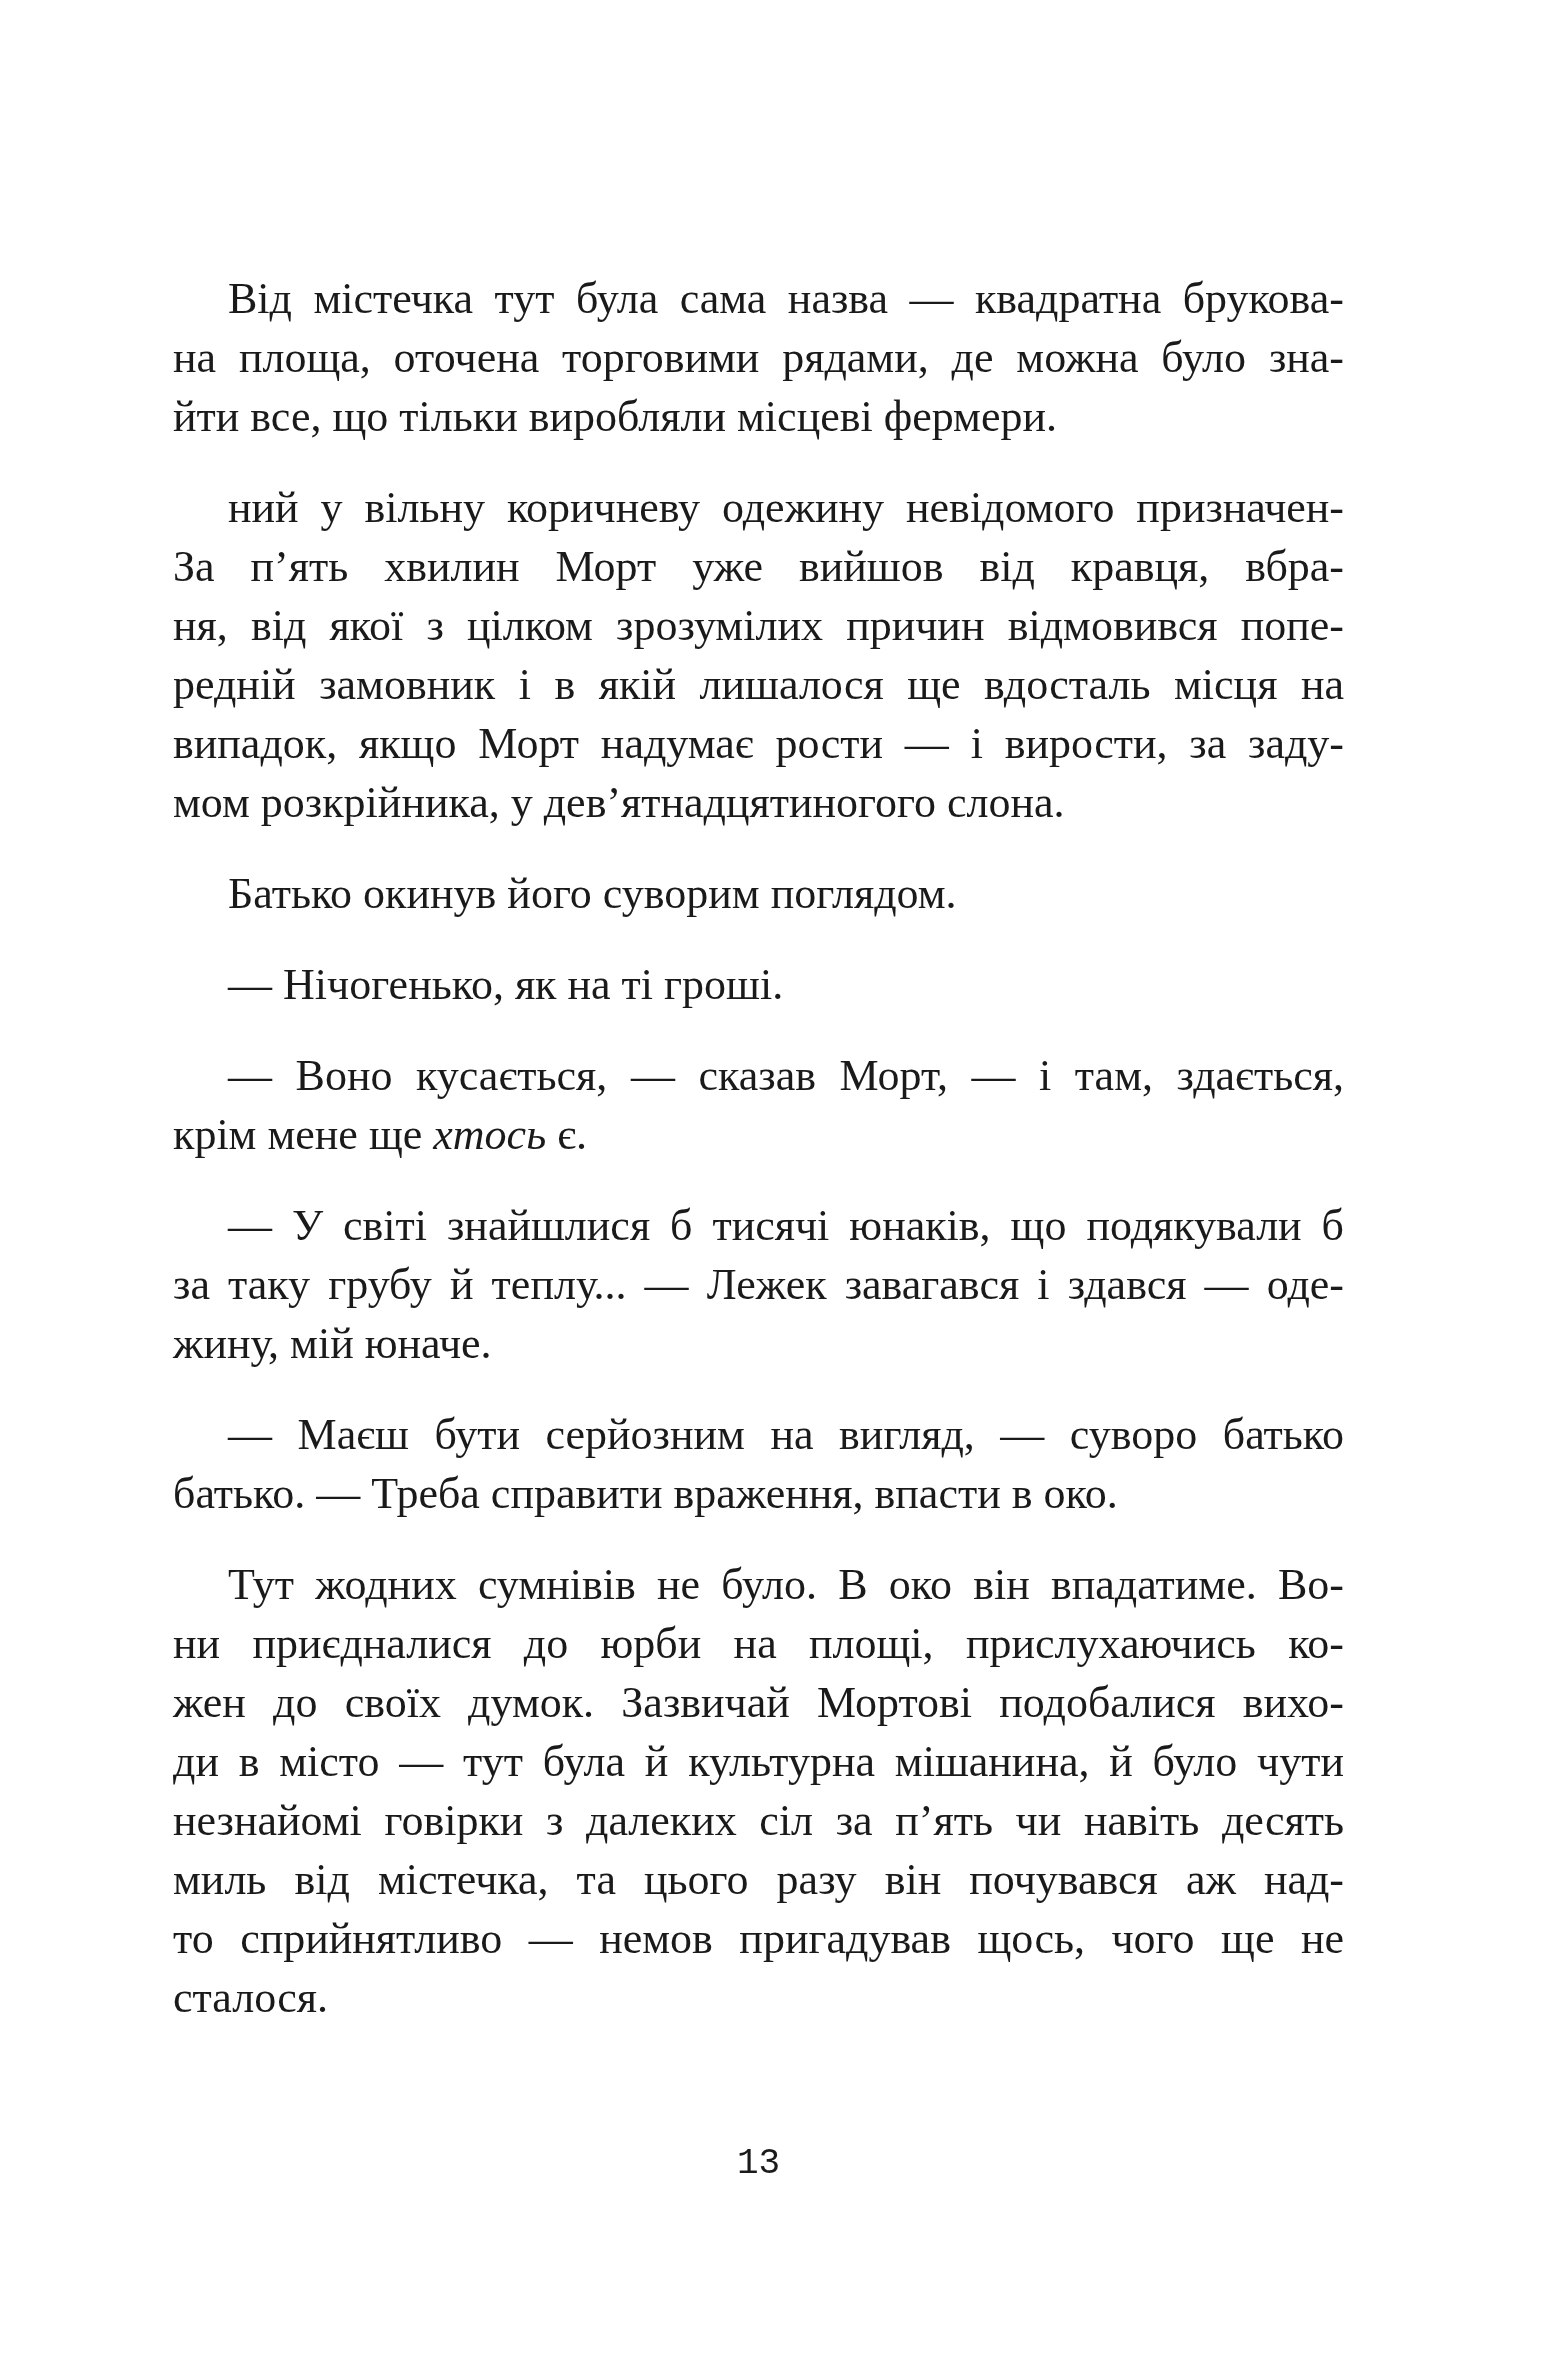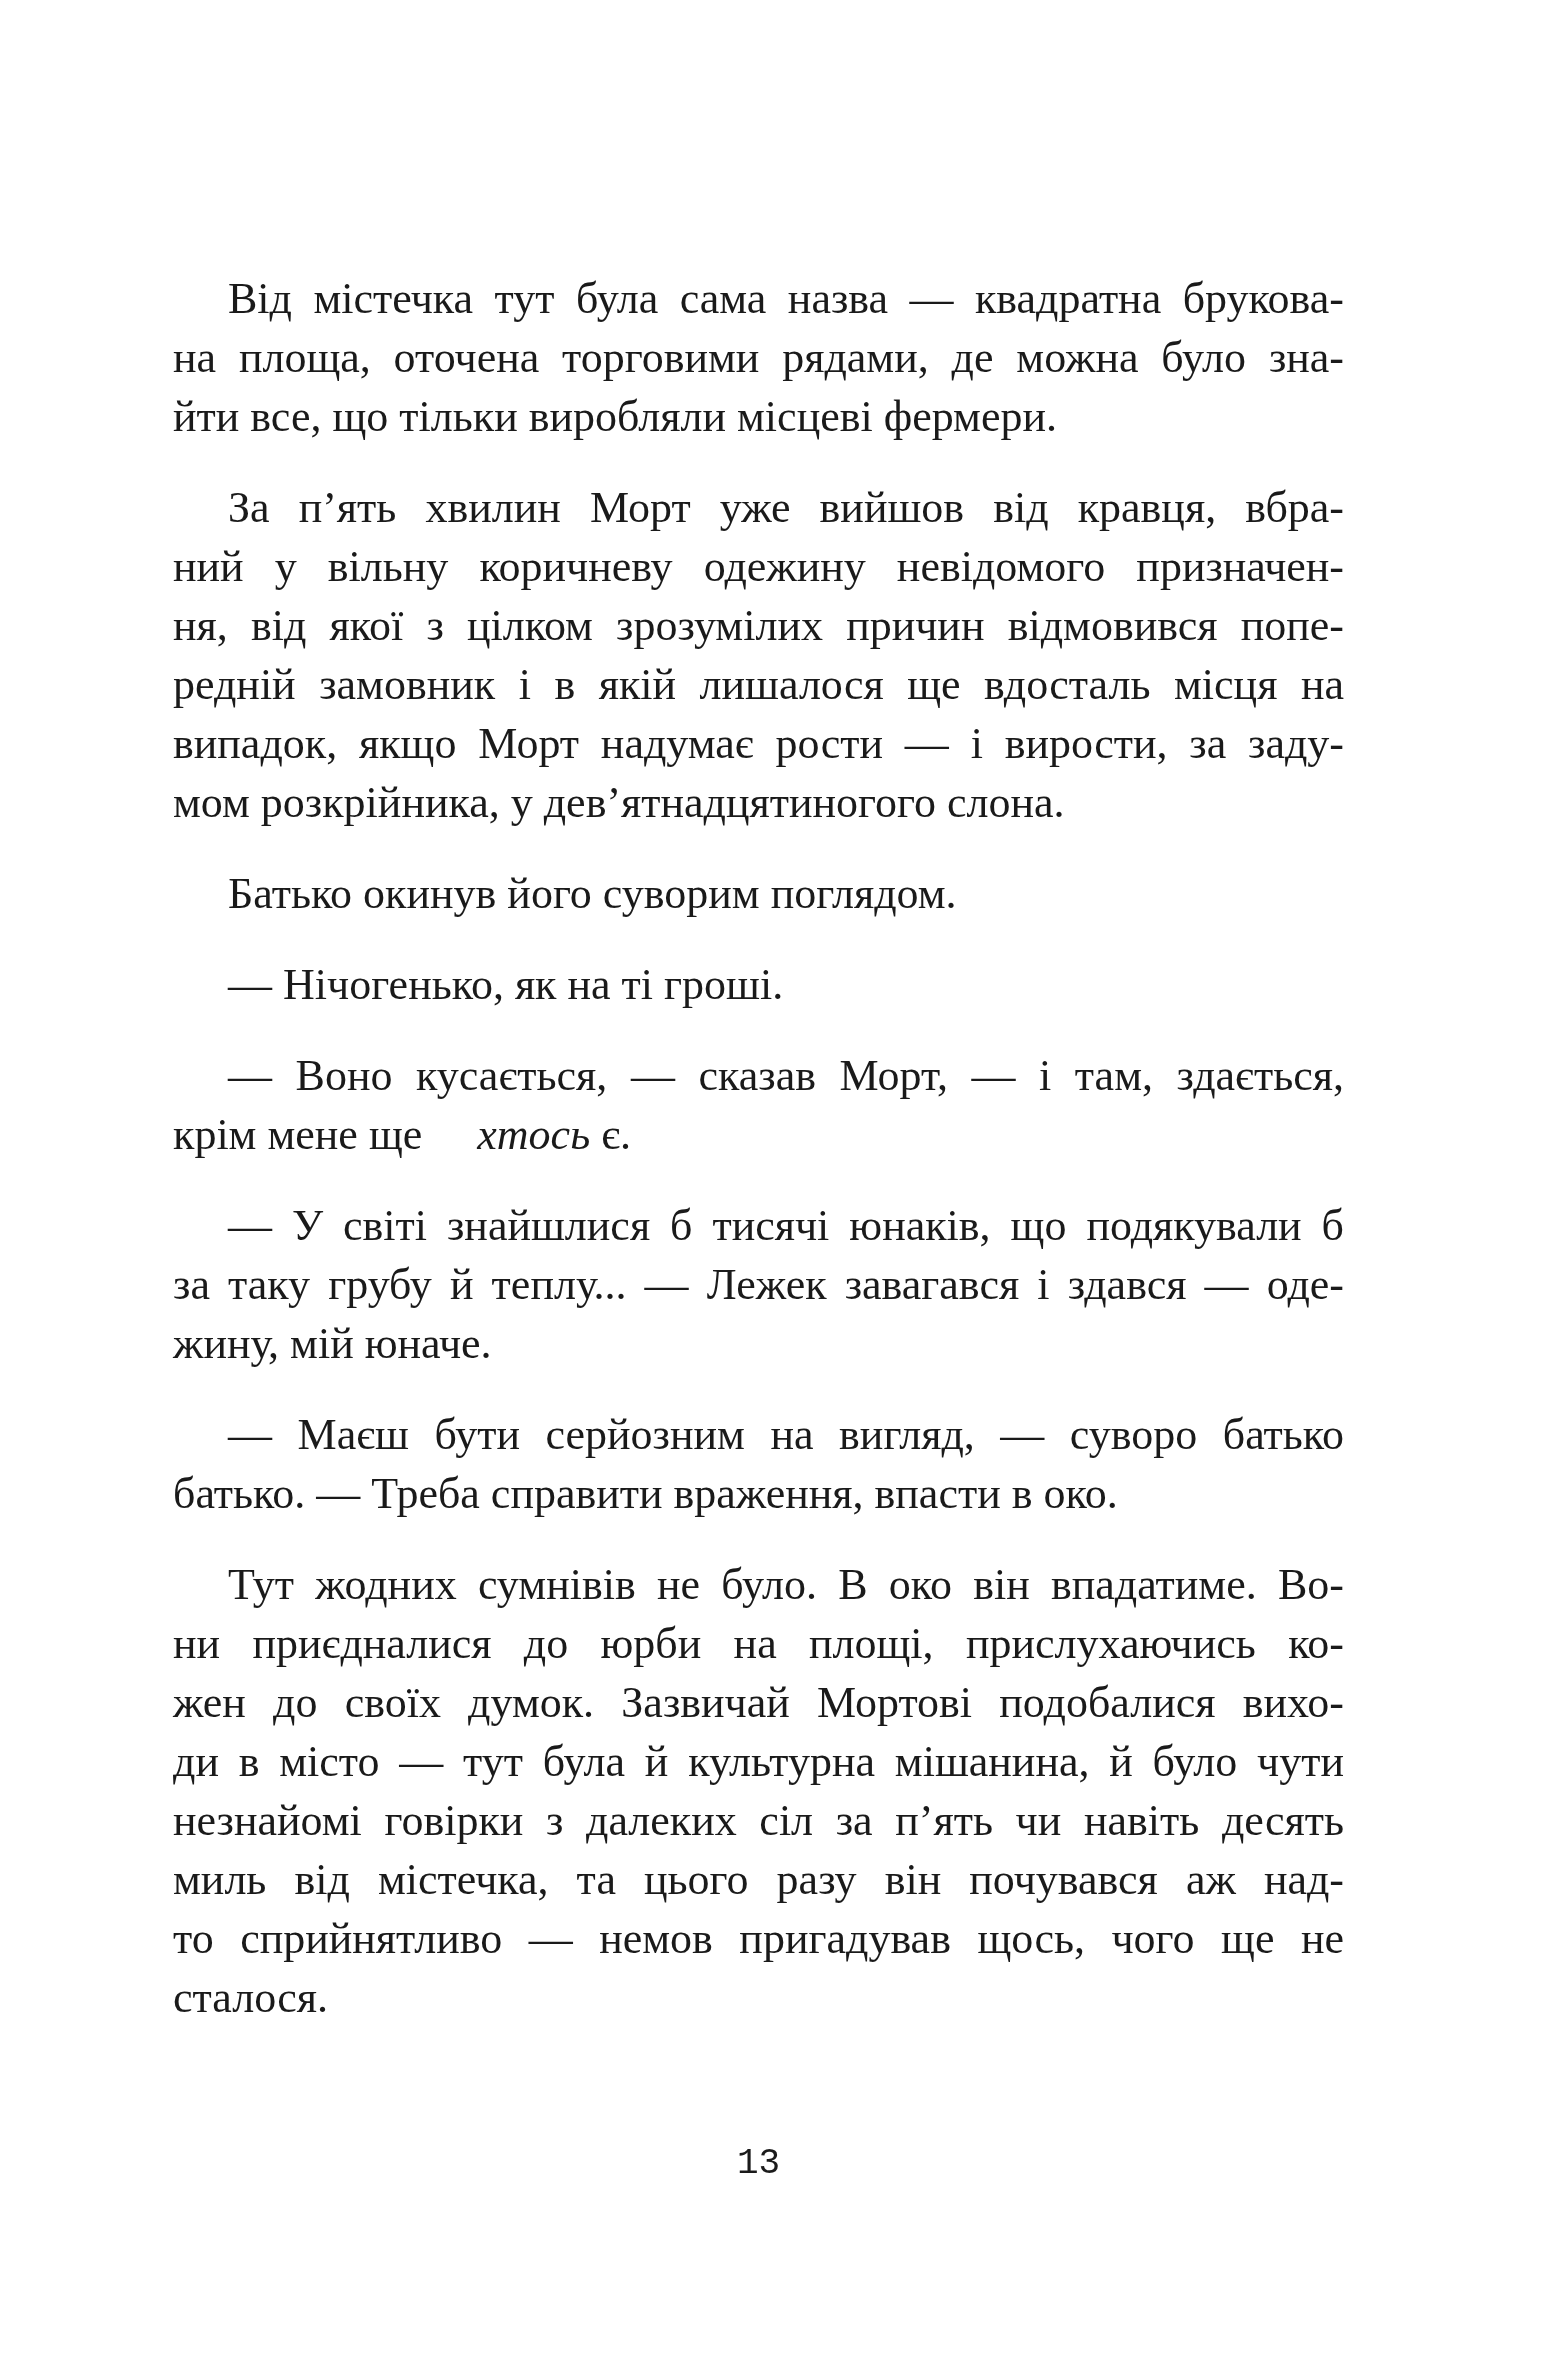--- a/index.html
+++ b/index.html
@@ -41,21 +41,20 @@
   }
   .line.last {
     text-align-last: left;
   }
   .paragraph.indent .line:first-child {
     text-indent: 55px;
     margin-top: 32px;
   }
   .line em {
     font-style: italic;
-    margin-left: 44px;
   }
   .folio {
     position: absolute;
     left: 173px;
     top: 2143px;
     width: 1171px;
     text-align: center;
     font-size: 36px;
     line-height: 42px;
     color: #1a1a1a;
@@ -66,22 +65,22 @@
 <body>
 
 <div class="page">
   <main class="text-block" id="text-block">
       <div class="paragraph indent">
         <div class="line">Від містечка тут була сама назва — квадратна брукова-</div>
         <div class="line">на площа, оточена торговими рядами, де можна було зна-</div>
         <div class="line last">йти все, що тільки виробляли місцеві фермери.</div>
       </div>
       <div class="paragraph indent">
+        <div class="line">ний у вільну коричневу одежину невідомого призначен-</div>
         <div class="line">За п’ять хвилин Морт уже вийшов від кравця, вбра-</div>
-        <div class="line">ний у вільну коричневу одежину невідомого призначен-</div>
         <div class="line">ня, від якої з цілком зрозумілих причин відмовився попе-</div>
         <div class="line">редній замовник і в якій лишалося ще вдосталь місця на</div>
         <div class="line">випадок, якщо Морт надумає рости — і вирости, за заду-</div>
         <div class="line last">мом розкрійника, у дев’ятнадцятиногого слона.</div>
       </div>
       <div class="paragraph indent">
         <div class="line last">Батько окинув його суворим поглядом.</div>
       </div>
       <div class="paragraph indent">
         <div class="line last">— Нічогенько, як на ті гроші.</div>

